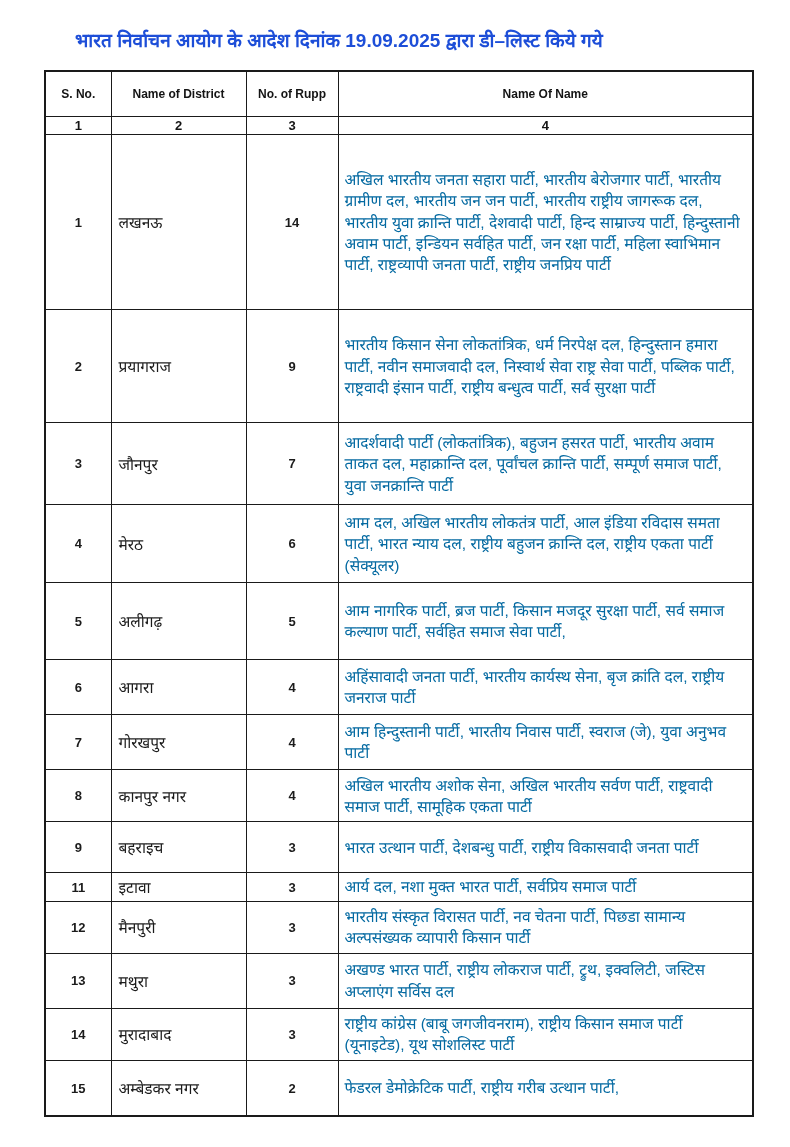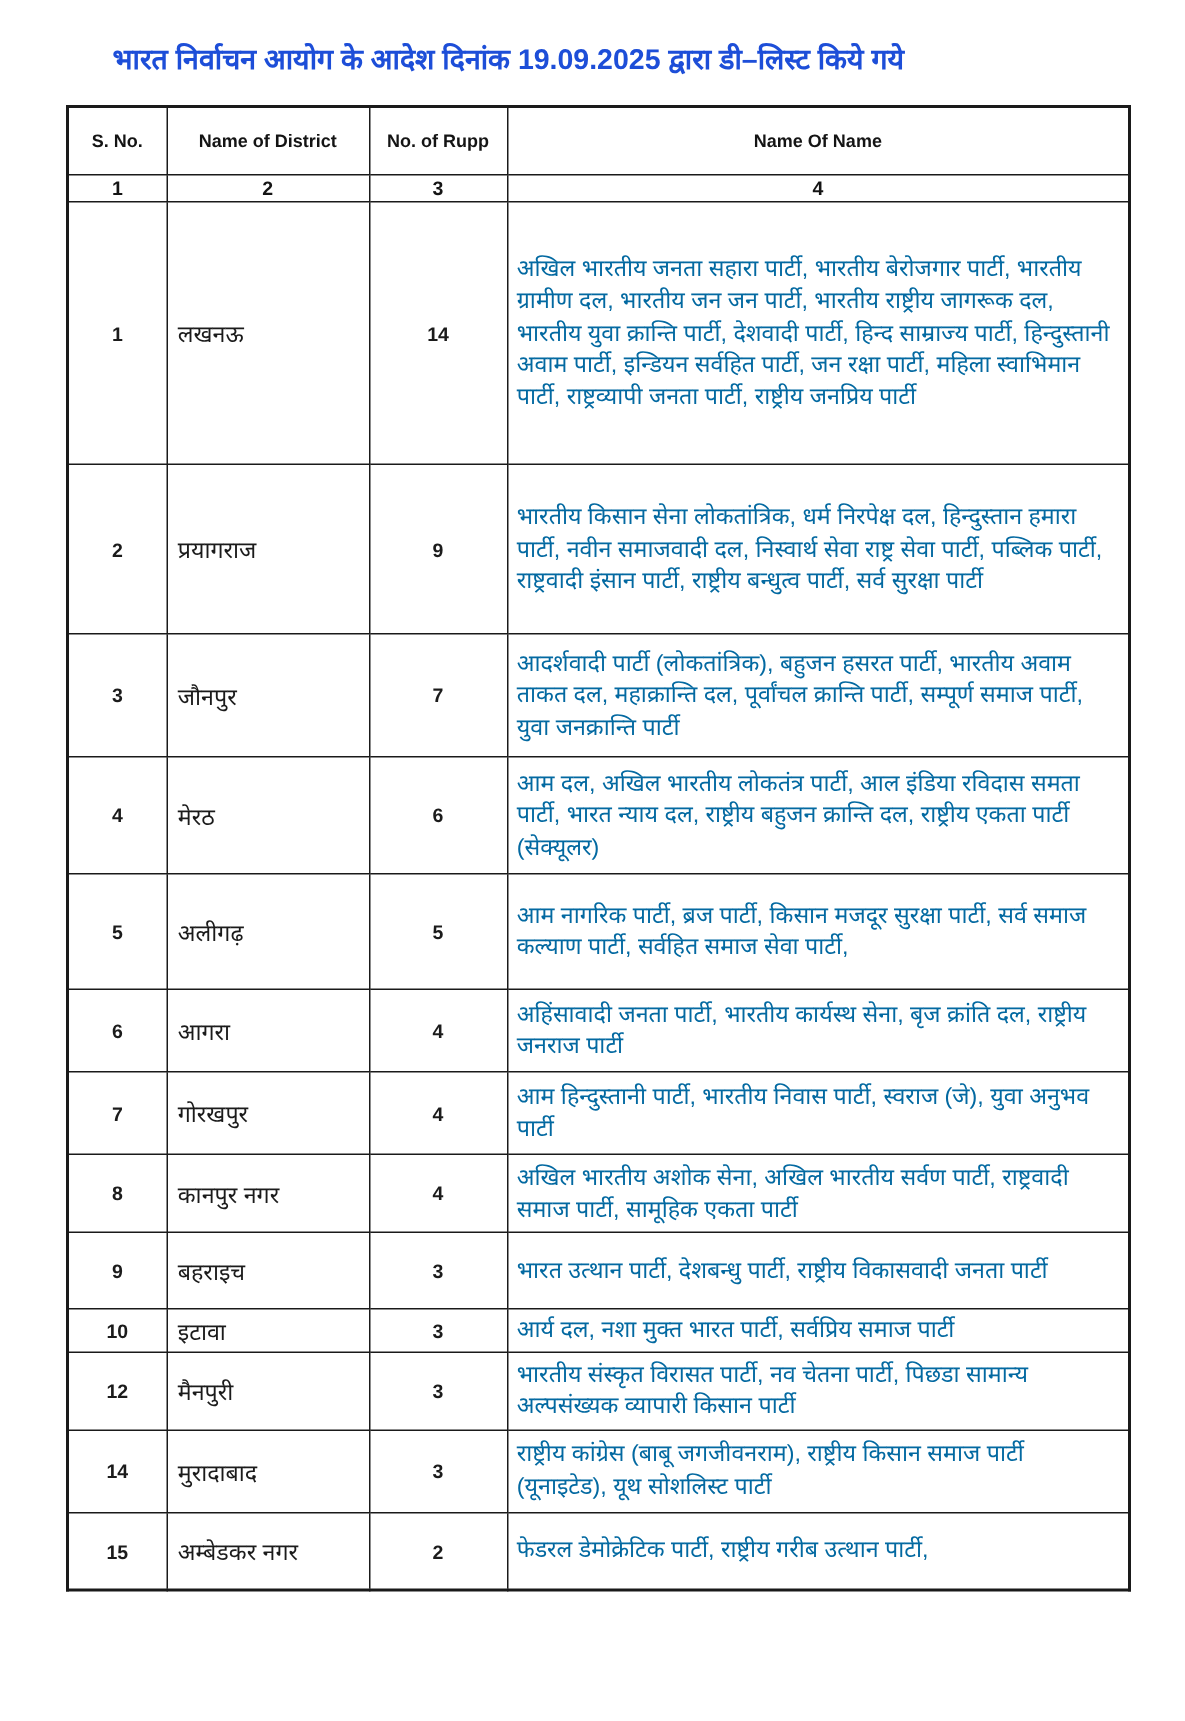--- a/index.html
+++ b/index.html
@@ -165,30 +165,36 @@
         <td class="cell-count">4</td>
         <td class="cell-parties">अखिल भारतीय अशोक सेना, अखिल भारतीय सर्वण पार्टी, राष्ट्रवादी समाज पार्टी, सामूहिक एकता पार्टी</td>
       </tr>
       <tr>
         <td class="cell-sno">9</td>
         <td class="cell-district">बहराइच</td>
         <td class="cell-count">3</td>
         <td class="cell-parties">भारत उत्थान पार्टी, देशबन्धु पार्टी, राष्ट्रीय विकासवादी जनता पार्टी</td>
       </tr>
       <tr>
-        <td class="cell-sno">10</td>
+        <td class="cell-sno">11</td>
         <td class="cell-district">इटावा</td>
         <td class="cell-count">3</td>
         <td class="cell-parties">आर्य दल, नशा मुक्त भारत पार्टी, सर्वप्रिय समाज पार्टी</td>
       </tr>
       <tr>
         <td class="cell-sno">12</td>
         <td class="cell-district">मैनपुरी</td>
         <td class="cell-count">3</td>
         <td class="cell-parties">भारतीय संस्कृत विरासत पार्टी, नव चेतना पार्टी, पिछडा सामान्य अल्पसंख्यक व्यापारी किसान पार्टी</td>
+      </tr>
+      <tr>
+        <td class="cell-sno">13</td>
+        <td class="cell-district">मथुरा</td>
+        <td class="cell-count">3</td>
+        <td class="cell-parties">अखण्ड भारत पार्टी, राष्ट्रीय लोकराज पार्टी, ट्रुथ, इक्वलिटी, जस्टिस अप्लाएंग सर्विस दल</td>
       </tr>
       <tr>
         <td class="cell-sno">14</td>
         <td class="cell-district">मुरादाबाद</td>
         <td class="cell-count">3</td>
         <td class="cell-parties">राष्ट्रीय कांग्रेस (बाबू जगजीवनराम), राष्ट्रीय किसान समाज पार्टी (यूनाइटेड), यूथ सोशलिस्ट पार्टी</td>
       </tr>
       <tr>
         <td class="cell-sno">15</td>
         <td class="cell-district">अम्बेडकर नगर</td>

